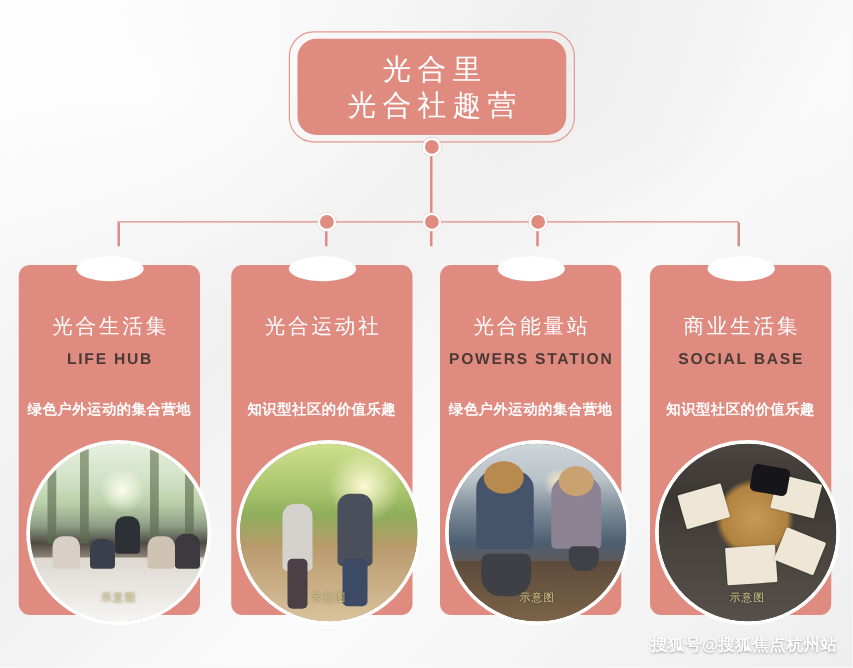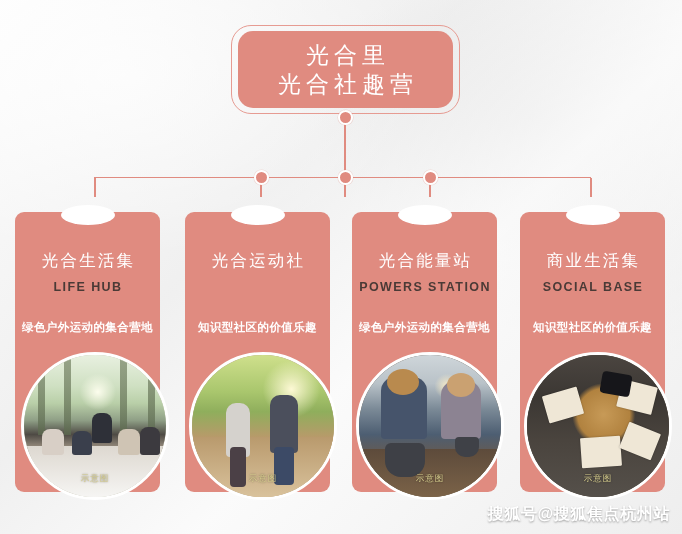--- a/index.html
+++ b/index.html
@@ -115,21 +115,21 @@
     background:
       radial-gradient(circle 42px at 54% 42%, #c79a57, #b1823f 62%, rgba(170,125,60,0) 75%),
       linear-gradient(180deg,#4b4540 0%,#3b3733 30%,#4a443e 60%,#55504a 100%),
       #463f39;
   }
   .pg{ position:absolute; background:#efe7d6; border-radius:1px; box-shadow:0 0 2px rgba(0,0,0,.3); }
 
   
   #watermark{
     position:absolute; right:12px; bottom:9px;
-    color:#ffffff; font-size:16px; font-weight:bold; letter-spacing:.6px;
+    color:#ffffff; font-size:13px; font-weight:bold; letter-spacing:.6px;
     text-shadow:0 1px 2px rgba(0,0,0,.35);
     white-space:nowrap;
     margin-left:12px;
   }
 </style>
 </head>
 <body>
 
 <div id="stage">
 

